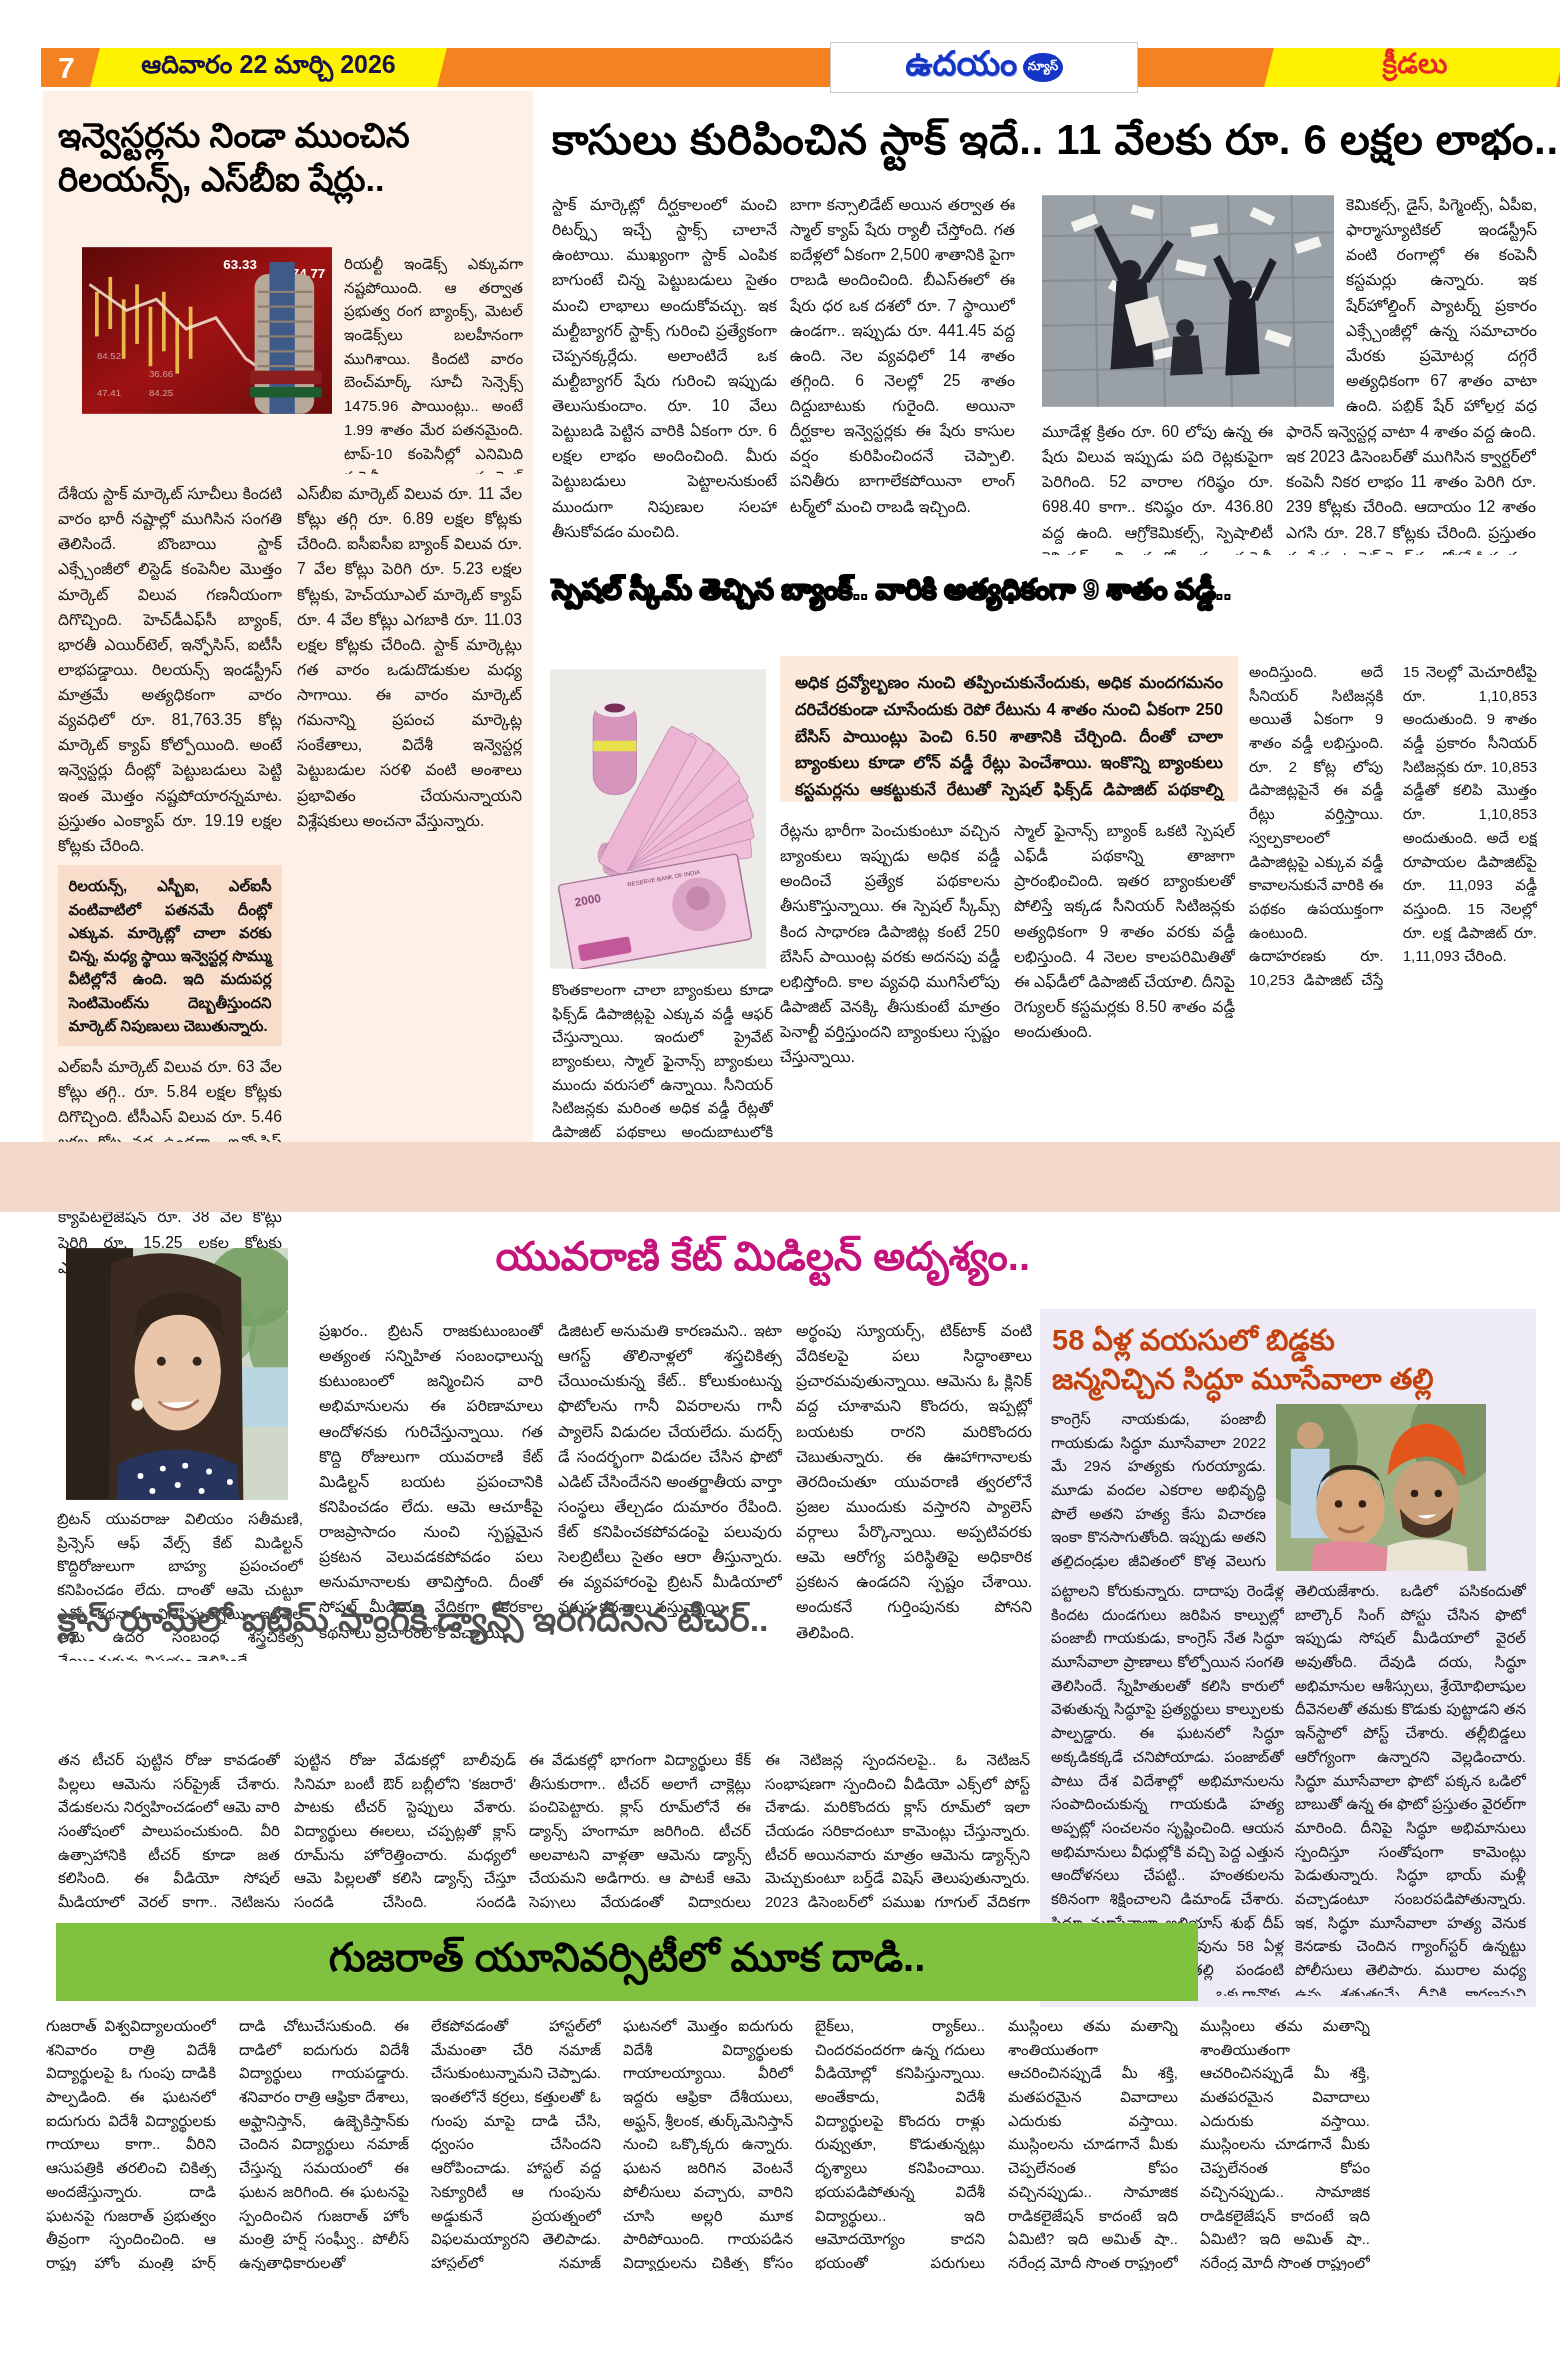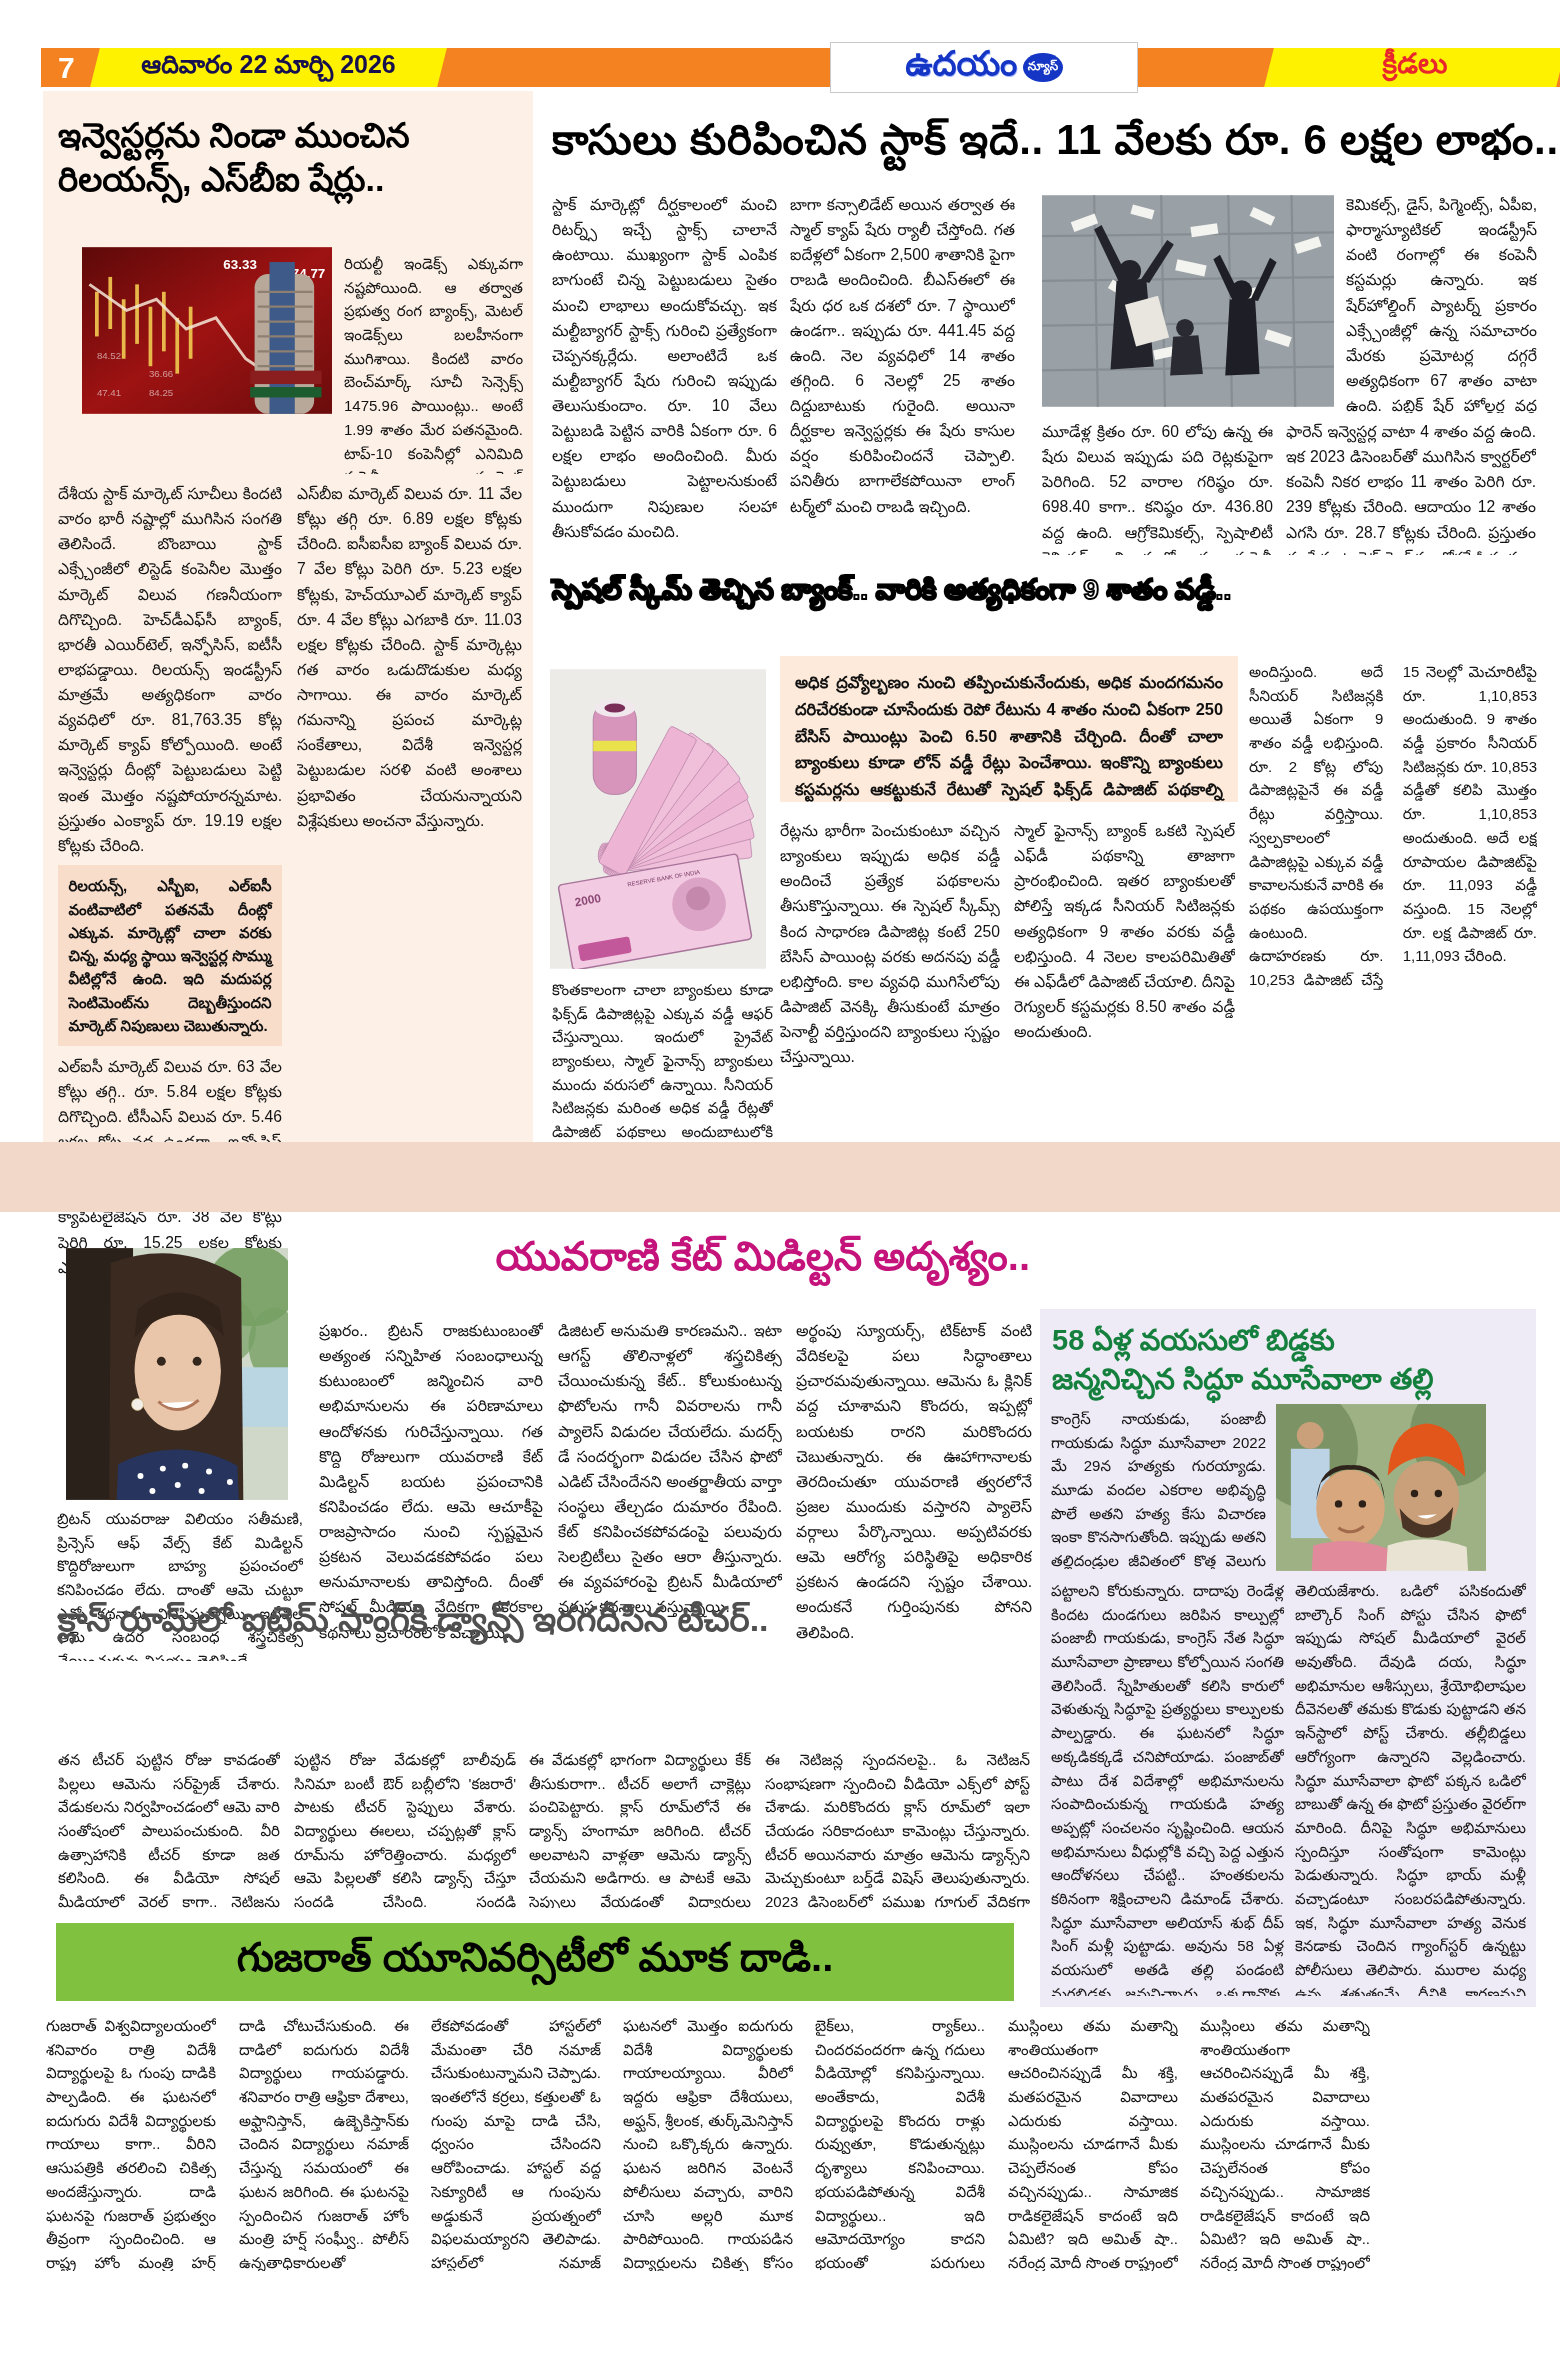--- a/index.html
+++ b/index.html
@@ -16,21 +16,21 @@
   .pagenum{font-size:30px;font-weight:bold;color:#ffffff;}
   .logo-box{background:#ffffff;border:0.7px solid #c9c9c9;display:flex;align-items:center;justify-content:center;gap:6px;}
   .logo-main{font-size:34px;font-weight:bold;color:#1535c4;text-shadow:0.7px 0.7px 0 #9db2ff;}
   .logo-sub{font-size:12px;font-weight:bold;color:#ffffff;background:#1535c4;border-radius:50%;padding:6px 4.5px;}
   
   .bg-peach{background:#fcf0e7;}
   .h-left{font-size:34px;line-height:1.3;font-weight:bold;color:#000;}
   .h-stock{font-size:42px;font-weight:bold;color:#000;letter-spacing:0.7px;white-space:nowrap;}
   .h-bank{font-size:28px;font-weight:bold;color:#fff;-webkit-text-stroke:1.9px #000;text-shadow:0 0 0.7px #000,0 0 1.5px #000;white-space:nowrap;}
   .h-kate{font-size:40px;font-weight:bold;color:#c5137c;white-space:nowrap;}
-  .h-moose{font-size:29px;line-height:1.35;font-weight:bold;color:#15803d;}
+  .h-moose{font-size:29px;line-height:1.35;font-weight:bold;color:#c2410c;}
   .h-teacher{font-size:34px;font-weight:bold;color:#4f4f4f;white-space:nowrap;}
   .banner-green{background:#80c13f;display:flex;align-items:center;justify-content:center;}
   .h-gujarat{font-size:40px;font-weight:bold;color:#000;}
   .intro-box{background:#fdeada;padding:13.4px 15px;font-size:16.4px;line-height:1.62;font-weight:bold;color:#111;text-align:justify;overflow:hidden;}
   .hl-box{background:#f9ddcb;padding:9px 10.4px;margin:7.5px 0;font-size:15px;line-height:1.55;font-weight:bold;color:#111;text-align:justify;}
   .band{background:#f2d8c8;}
   .bg-lav{background:#efebf6;}
   .two-col{column-count:2;column-gap:19.4px;}
   img,svg{display:block;}
 </style>
@@ -298,21 +298,21 @@
   <div class="abs bt-sm" style="left:1051px;top:1407px;width:215px;height:162px;">కాంగ్రెస్ నాయకుడు, పంజాబీ గాయకుడు సిద్ధూ మూసేవాలా 2022 మే 29న హత్యకు గురయ్యాడు. మూడు వందల ఎకరాల అభివృద్ధి పొలే అతని హత్య కేసు విచారణ ఇంకా కొనసాగుతోంది. ఇప్పుడు అతని తల్లిదండ్రుల జీవితంలో కొత్త వెలుగు వచ్చింది. అయితే, ఒక్కటే కొడుకు..</div>
   <div class="abs bt-sm" style="left:1051px;top:1579px;width:233px;height:417px;">పట్టాలని కోరుకున్నారు. దాదాపు రెండేళ్ల కిందట దుండగులు జరిపిన కాల్పుల్లో పంజాబీ గాయకుడు, కాంగ్రెస్ నేత సిద్ధూ మూసేవాలా ప్రాణాలు కోల్పోయిన సంగతి తెలిసిందే. స్నేహితులతో కలిసి కారులో వెళుతున్న సిద్ధూపై ప్రత్యర్థులు కాల్పులకు పాల్పడ్డారు. ఈ ఘటనలో సిద్ధూ అక్కడికక్కడే చనిపోయాడు. పంజాబ్‌తో పాటు దేశ విదేశాల్లో అభిమానులను సంపాదించుకున్న గాయకుడి హత్య అప్పట్లో సంచలనం సృష్టించింది. ఆయన అభిమానులు వీధుల్లోకి వచ్చి పెద్ద ఎత్తున ఆందోళనలు చేపట్టి.. హంతకులను కఠినంగా శిక్షించాలని డిమాండ్ చేశారు. సిద్ధూ మూసేవాలా అలియాస్ శుభ్ దీప్ సింగ్ మళ్లీ పుట్టాడు. అవును 58 ఏళ్ల వయసులో అతడి తల్లి పండంటి మగబిడ్డకు జన్మనిచ్చారు. ఒక్కగానొక్క కొడుకు హత్యకు గురవడంతో సిద్ధూ తల్లి 58 ఏళ్ల చరణ్ కౌర్ సాహసం చేశారు. ఐవీఎఫ్ ద్వారా గర్భం దాల్చి..</div>
   <div class="abs bt-sm" style="left:1295px;top:1579px;width:231px;height:417px;">తెలియజేశారు. ఒడిలో పసికందుతో బాల్కౌర్ సింగ్ పోస్టు చేసిన ఫొటో ఇప్పుడు సోషల్ మీడియాలో వైరల్ అవుతోంది. దేవుడి దయ, సిద్ధూ అభిమానుల ఆశీస్సులు, శ్రేయోభిలాషుల దీవెనలతో తమకు కొడుకు పుట్టాడని తన ఇన్‌స్టాలో పోస్ట్ చేశారు. తల్లీబిడ్డలు ఆరోగ్యంగా ఉన్నారని వెల్లడించారు. సిద్ధూ మూసేవాలా ఫొటో పక్కన ఒడిలో బాబుతో ఉన్న ఈ ఫొటో ప్రస్తుతం వైరల్‌గా మారింది. దీనిపై సిద్ధూ అభిమానులు స్పందిస్తూ సంతోషంగా కామెంట్లు పెడుతున్నారు. సిద్ధూ భాయ్ మళ్లీ వచ్చాడంటూ సంబరపడిపోతున్నారు. ఇక, సిద్ధూ మూసేవాలా హత్య వెనుక కెనడాకు చెందిన గ్యాంగ్‌స్టర్ ఉన్నట్టు పోలీసులు తెలిపారు. మురాల మధ్య ఉన్న శత్రుత్వమే దీనికి కారణమని పేర్కొన్నారు. గన్ కల్చర్, వివాదాస్పద సాహిత్యం, మతపరమైన మనోభావాలను కించపరచడం వంటి విమర్శలను సిద్ధూ ఎదుర్కొన్నాడు, ముఖ్యంగా సిక్కులో గౌరవనీయమైన వ్యక్తిగా..</div>
 
   <div class="abs h-teacher" style="left:58px;top:1600px;width:969px;">క్లాస్ రూమ్‌లో ఐటెమ్ సాంగ్‌కి డ్యాన్స్ ఇరగదీసిన టీచర్..</div>
   <div class="abs bt-sm" style="left:58px;top:1748px;width:222px;height:160px;">తన టీచర్ పుట్టిన రోజు కావడంతో పిల్లలు ఆమెను సర్‌ప్రైజ్ చేశారు. వేడుకలను నిర్వహించడంలో ఆమె వారి సంతోషంలో పాలుపంచుకుంది. వీరి ఉత్సాహానికి టీచర్ కూడా జత కలిసింది. ఈ వీడియో సోషల్ మీడియాలో వైరల్ కాగా.. నెటిజన్లు భిన్నంగా స్పందిస్తూ ఆమె డ్యాన్స్‌పై ప్రశంసలు, విమర్శల వర్షం కురిపిస్తున్నారు. ఆ వీడియోను చూసిన నెటిజన్ల భిన్నాభిప్రాయాలు వ్యక్తం చేస్తున్నారు.</div>
   <div class="abs bt-sm" style="left:294px;top:1748px;width:222px;height:160px;">పుట్టిన రోజు వేడుకల్లో బాలీవుడ్ సినిమా బంటీ ఔర్ బబ్లీలోని 'కజరారే' పాటకు టీచర్ స్టెప్పులు వేశారు. విద్యార్థులు ఈలలు, చప్పట్లతో క్లాస్ రూమ్‌ను హోరెత్తించారు. మధ్యలో ఆమె పిల్లలతో కలిసి డ్యాన్స్ చేస్తూ సందడి చేసింది. సందడి వాతావరణంలో ఈ వీడియో పూర్తిగా రికార్డయింది. భారీగా లైక్‌లు, షేర్లతో వీడియో దూసుకుపోతోంది.</div>
   <div class="abs bt-sm" style="left:529px;top:1748px;width:222px;height:160px;">ఈ వేడుకల్లో భాగంగా విద్యార్థులు కేక్ తీసుకురాగా.. టీచర్ అలాగే చాక్లెట్లు పంచిపెట్టారు. క్లాస్ రూమ్‌లోనే ఈ డ్యాన్స్ హంగామా జరిగింది. టీచర్ అలవాటని వాళ్లతా ఆమెను డ్యాన్స్ చేయమని అడిగారు. ఆ పాటకే ఆమె స్టెప్పులు వేయడంతో విద్యార్థులు ఆనందంతో కేరింతలు కొట్టారు. వీడియో పాకడంతో స్పందనలు వెల్లువెత్తాయి.</div>
   <div class="abs bt-sm" style="left:765px;top:1748px;width:265px;height:160px;">ఈ నెటిజన్ల స్పందనలపై.. ఓ నెటిజన్ సంభాషణగా స్పందించి వీడియో ఎక్స్‌లో పోస్ట్ చేశాడు. మరికొందరు క్లాస్ రూమ్‌లో ఇలా చేయడం సరికాదంటూ కామెంట్లు చేస్తున్నారు. టీచర్ అయినవారు మాత్రం ఆమెను డ్యాన్స్‌ని మెచ్చుకుంటూ బర్త్‌డే విషెస్ తెలుపుతున్నారు. 2023 డిసెంబర్‌లో ప్రముఖ గూగుల్ వేదికగా ఇది వైరల్ అయింది. ఈ వీడియోకు లక్షల వ్యూస్ వచ్చాయి.</div>
 
-  <div class="abs banner-green" style="left:56px;top:1923px;width:958px;height:78px;">
+  <div class="abs banner-green" style="left:56px;top:1923px;width:1142px;height:78px;">
     <span class="h-gujarat">గుజరాత్ యూనివర్సిటీలో మూక దాడి..</span>
   </div>
   <div class="abs bt-sm" style="left:46px;top:2014px;width:170px;height:257px;">గుజరాత్ విశ్వవిద్యాలయంలో శనివారం రాత్రి విదేశీ విద్యార్థులపై ఓ గుంపు దాడికి పాల్పడింది. ఈ ఘటనలో ఐదుగురు విదేశీ విద్యార్థులకు గాయాలు కాగా.. వీరిని ఆసుపత్రికి తరలించి చికిత్స అందజేస్తున్నారు. దాడి ఘటనపై గుజరాత్ ప్రభుత్వం తీవ్రంగా స్పందించింది. ఆ రాష్ట్ర హోం మంత్రి హర్ష్ సంఘ్వీ.. పోలీస్ ఉన్నతాధికారులకు ఆదేశాలు జారీ చేశారు. రంజాన్ కావడంతో యూనివర్సిటీలో మసీదు లేకపోవడం వల్ల వీరంతా ఓ చోట చేరి నమాజ్ చేసుకుంటున్నారు. గుజరాత్ విశ్వవిద్యాలయంలోని హాస్టల్‌లో మూక</div>
   <div class="abs bt-sm" style="left:239px;top:2014px;width:170px;height:257px;">దాడి చోటుచేసుకుంది. ఈ దాడిలో ఐదుగురు విదేశీ విద్యార్థులు గాయపడ్డారు. శనివారం రాత్రి ఆఫ్రికా దేశాలు, అఫ్ఘానిస్తాన్, ఉజ్బెకిస్తాన్‌కు చెందిన విద్యార్థులు నమాజ్ చేస్తున్న సమయంలో ఈ ఘటన జరిగింది. ఈ ఘటనపై స్పందించిన గుజరాత్ హోం మంత్రి హర్ష్ సంఘ్వీ.. పోలీస్ ఉన్నతాధికారులతో మాట్లాడారు. దర్యాప్తు పారదర్శకంగా సాగాలని, వీలైనంత త్వరగా నిందితులను అరెస్ట్ చేయాలని సూచించారు. అఫ్ఘన్ విద్యార్థి ఒకరు మాట్లాడుతూ... యూనివర్సిటీ ప్రాంగణంలో మసీదు</div>
   <div class="abs bt-sm" style="left:431px;top:2014px;width:170px;height:257px;">లేకపోవడంతో హాస్టల్‌లో మేమంతా చేరి నమాజ్ చేసుకుంటున్నామని చెప్పాడు. ఇంతలోనే కర్రలు, కత్తులతో ఓ గుంపు మాపై దాడి చేసి, ధ్వంసం చేసిందని ఆరోపించాడు. హాస్టల్ వద్ద సెక్యూరిటీ ఆ గుంపును అడ్డుకునే ప్రయత్నంలో విఫలమయ్యారని తెలిపాడు. హాస్టల్‌లో నమాజ్ చేసుకోవటానికి ఎవరు అనుమతించారని ఆగ్రహం వ్యక్తం చేస్తూ.. ముస్లింలకు వ్యతిరేకంగా నినాదాలు చేసినట్టు చెప్పారు. గదుల్లో ఉన్నవారిపై దాడిచేసి ల్యాప్‌టాప్‌లు, మొబైల్ ఫోన్లు, బైక్‌లను ధ్వంసం చేశారు అని మరో విద్యార్థి వాపోయాడు. ఈ</div>
   <div class="abs bt-sm" style="left:623px;top:2014px;width:170px;height:257px;">ఘటనలో మొత్తం ఐదుగురు విదేశీ విద్యార్థులకు గాయాలయ్యాయి. వీరిలో ఇద్దరు ఆఫ్రికా దేశీయులు, అఫ్ఘన్, శ్రీలంక, తుర్క్‌మెనిస్తాన్ నుంచి ఒక్కొక్కరు ఉన్నారు. ఘటన జరిగిన వెంటనే పోలీసులు వచ్చారు, వారిని చూసి అల్లరి మూక పారిపోయింది. గాయపడిన విద్యార్థులను చికిత్స కోసం ఆసుపత్రికి చేర్చారు. ఆయా దేశాల రాయబార కార్యాలయాలకు సమాచారం ఇచ్చినట్లు అధికారులు తెలిపారు. ఈ ఘటనకు సంబంధించిన వీడియోలు ప్రస్తుతం సోషల్ మీడియాలో వైరల్ అవుతున్నాయి. ధ్వంసమైన</div>
   <div class="abs bt-sm" style="left:815px;top:2014px;width:170px;height:257px;">బైక్‌లు, ర్యాక్‌లు.. చిందరవందరగా ఉన్న గదులు వీడియోల్లో కనిపిస్తున్నాయి. అంతేకాదు, విదేశీ విద్యార్థులపై కొందరు రాళ్లు రువ్వుతూ, కొడుతున్నట్లు దృశ్యాలు కనిపించాయి. భయపడిపోతున్న విదేశీ విద్యార్థులు.. ఇది ఆమోదయోగ్యం కాదని భయంతో పరుగులు పెడుతున్న దృశ్యం వీడియోల్లో రికార్డయింది. ఈ ఘటనపై హైదరాబాద్ ఎంపీ అసదుద్దీన్ ఒవైసీ మండిపడ్డారు. ఈ ఘటనపై ప్రధాని మోదీ, కేంద్ర హోం మంత్రి అమిత్ షా జోక్యం చేసుకోవాలని డిమాండ్ చేశారు. ఇది వారి నిర్లక్ష్యమే..</div>
   <div class="abs bt-sm" style="left:1008px;top:2014px;width:170px;height:257px;">ముస్లింలు తమ మతాన్ని శాంతియుతంగా ఆచరించినప్పుడే మీ శక్తి, మతపరమైన వివాదాలు ఎదురుకు వస్తాయి. ముస్లింలను చూడగానే మీకు చెప్పలేనంత కోపం వచ్చినప్పుడు.. సామాజిక రాడికలైజేషన్ కాదంటే ఇది ఏమిటి? ఇది అమిత్ షా.. నరేంద్ర మోదీ సొంత రాష్ట్రంలో జరిగింది.. ఇలాంటి సందేశం పంపడానికి వారు జోక్యం చేసుకుంటారా? నాకు ఊపిరి ఆడడం లేదు.. ముస్లింల పట్ల వ్యతిరేకత, ద్వేషం భారతదేశం సద్భావనను నాశనం చేస్తోంది' అని అసదుద్దీన్ ఒవైసీ ఎక్స్‌లో ఓ పోస్ట్ పెట్టారు.</div>
   <div class="abs bt-sm" style="left:1200px;top:2014px;width:170px;height:257px;">ముస్లింలు తమ మతాన్ని శాంతియుతంగా ఆచరించినప్పుడే మీ శక్తి, మతపరమైన వివాదాలు ఎదురుకు వస్తాయి. ముస్లింలను చూడగానే మీకు చెప్పలేనంత కోపం వచ్చినప్పుడు.. సామాజిక రాడికలైజేషన్ కాదంటే ఇది ఏమిటి? ఇది అమిత్ షా.. నరేంద్ర మోదీ సొంత రాష్ట్రంలో జరిగింది.. ఇలాంటి సందేశం పంపడానికి వారు జోక్యం చేసుకుంటారా? నాకు ఊపిరి ఆడడం లేదు.. ముస్లింల పట్ల వ్యతిరేకత, ద్వేషం భారతదేశం సద్భావనను నాశనం చేస్తోంది' అని అసదుద్దీన్ ఒవైసీ ఎక్స్‌లో ఓ పోస్ట్ పెట్టారు.</div>
   <div class="abs bt-sm" style="left:1392px;top:2014px;width:164px;height:257px;"></div>

